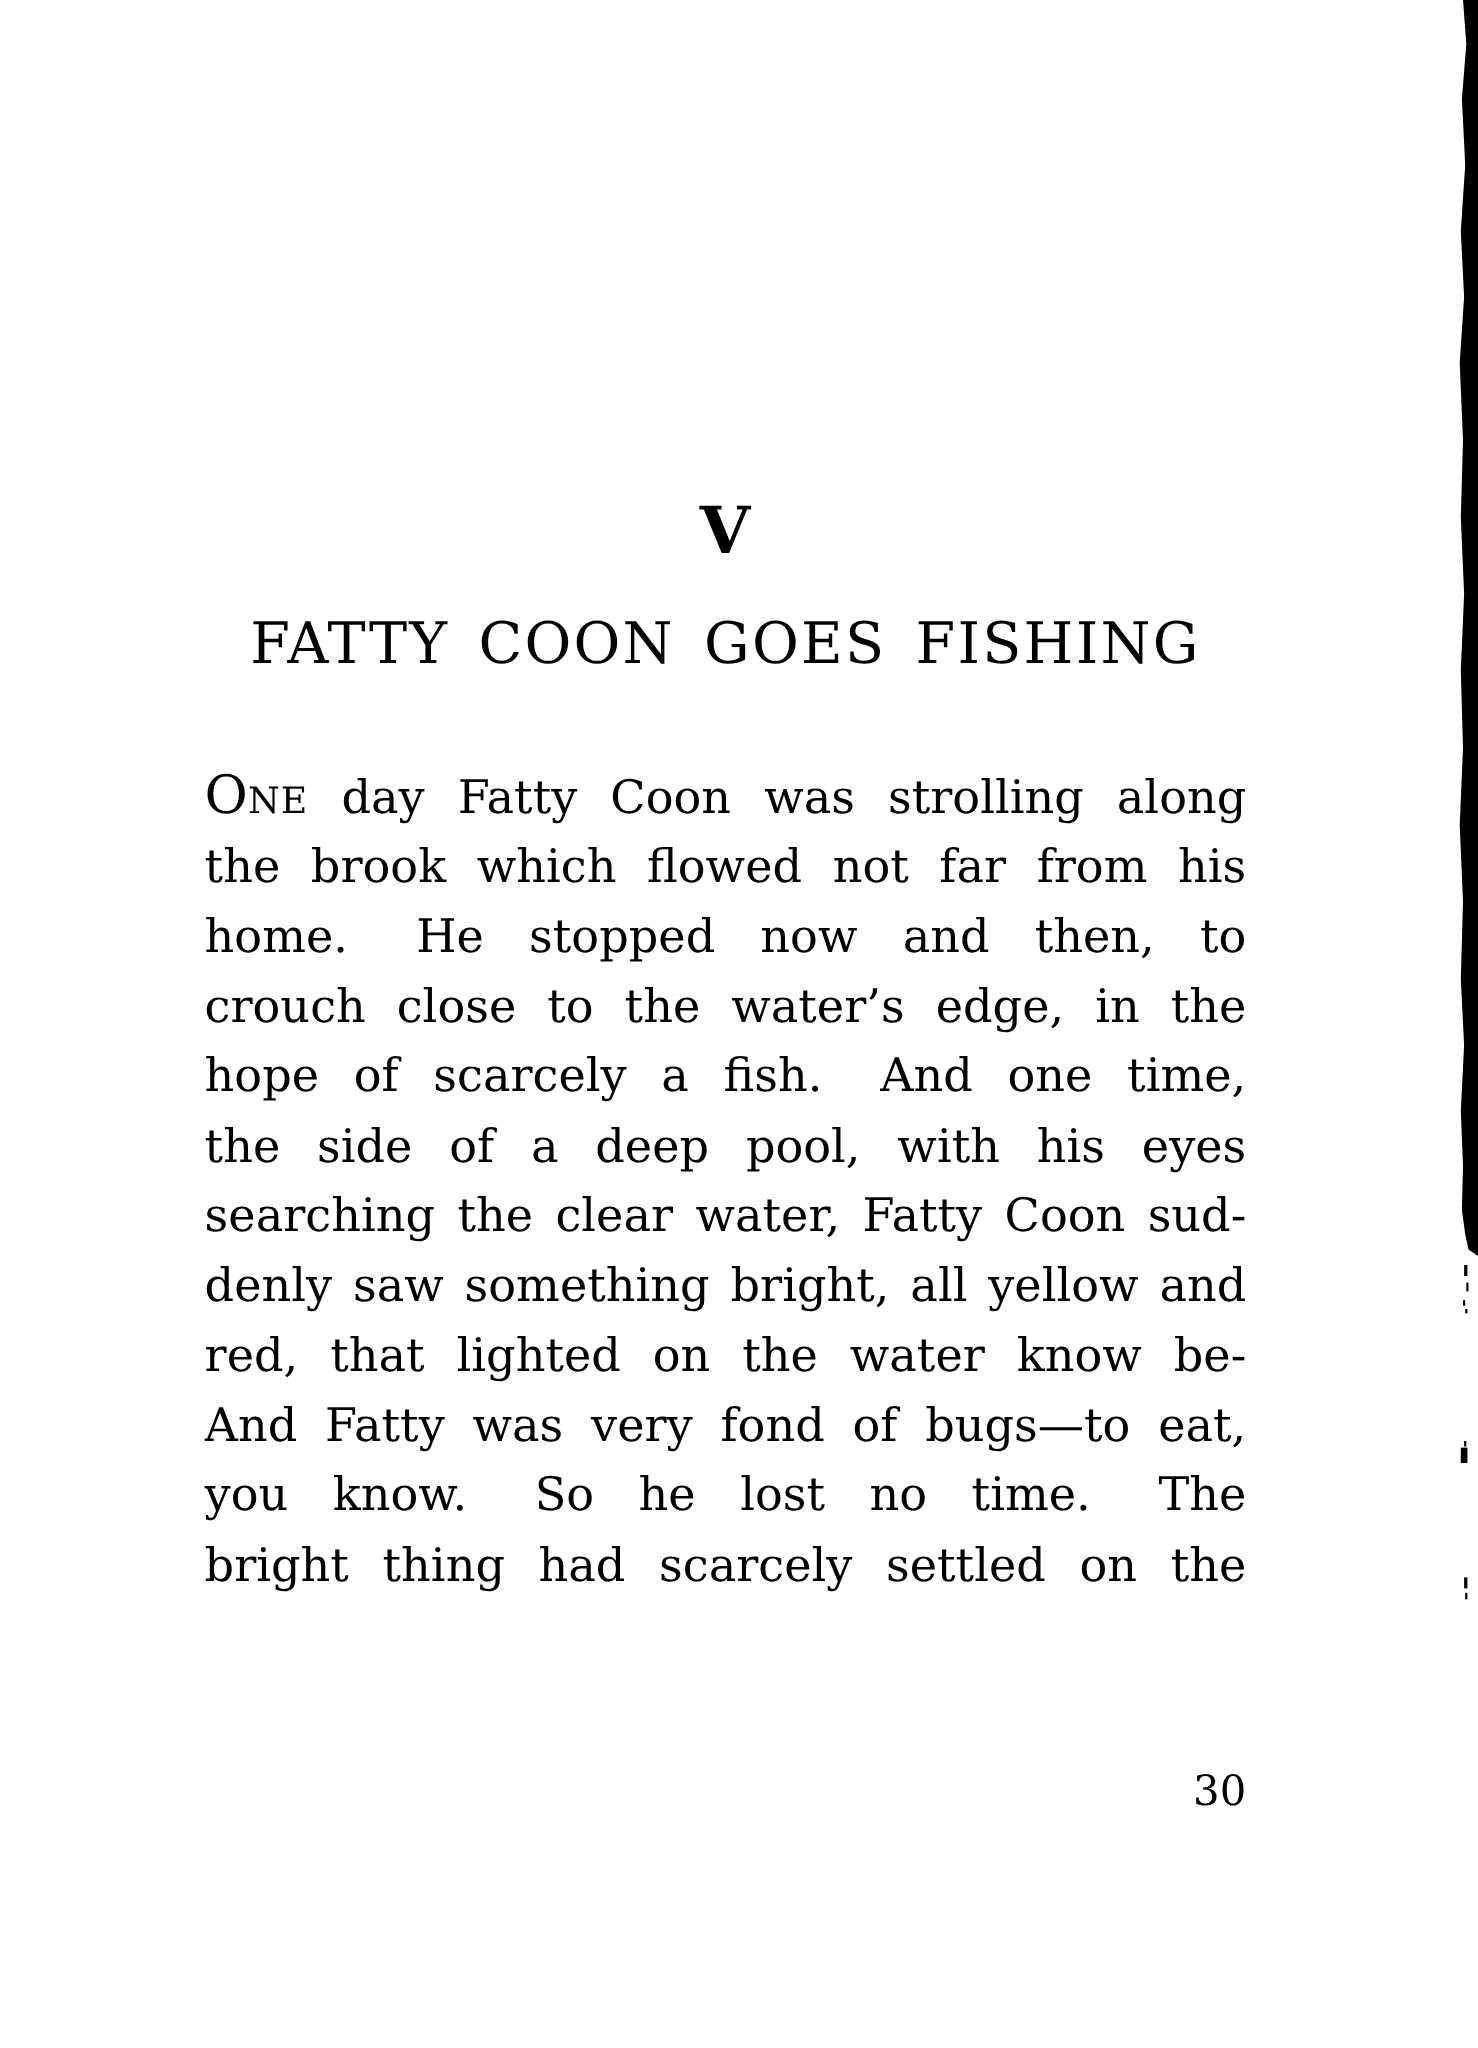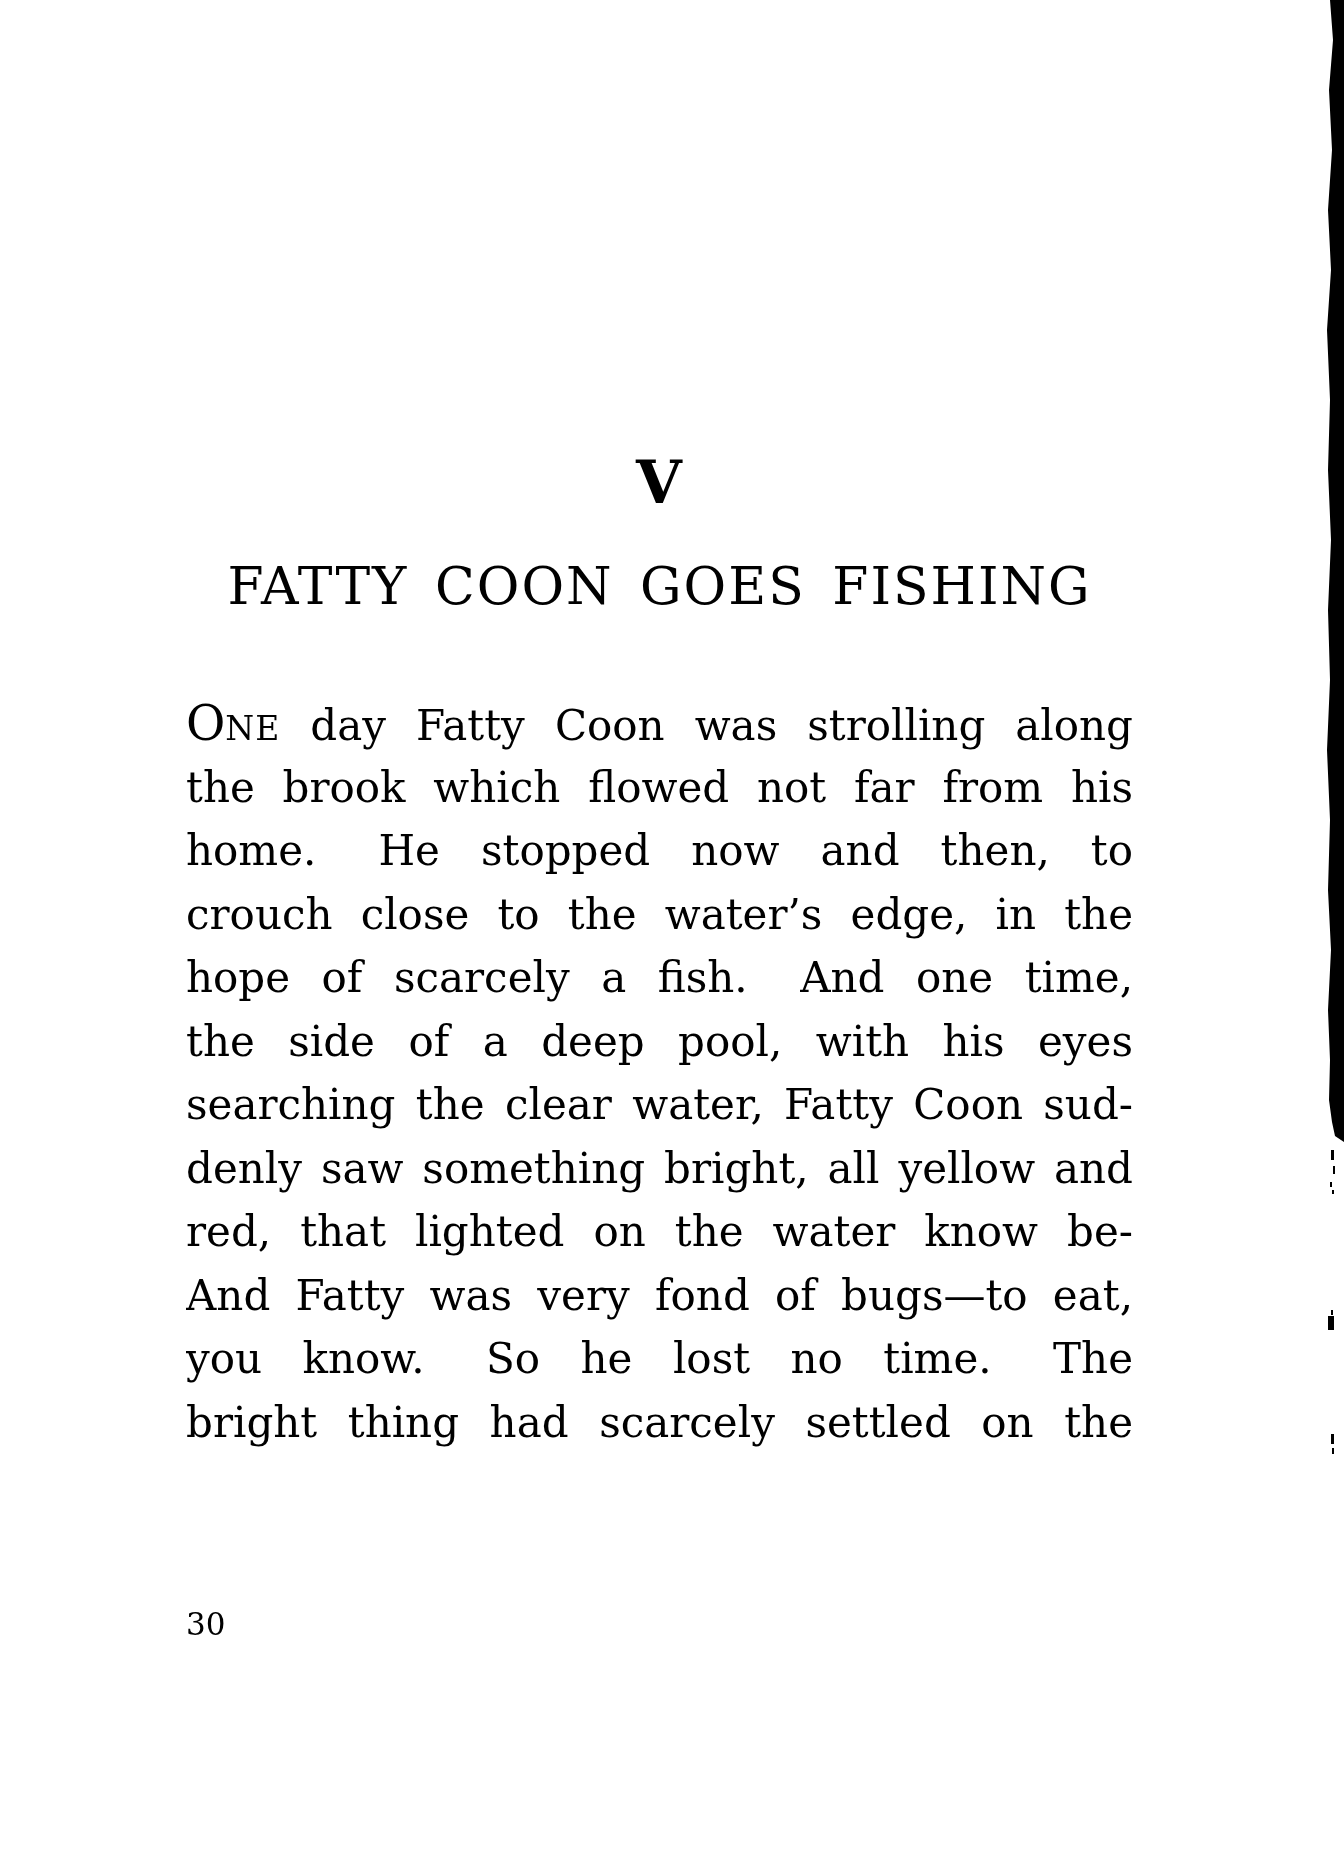--- a/index.html
+++ b/index.html
@@ -65,22 +65,22 @@
   }
   .lead-smallcaps {
     font-size: 33px;
     letter-spacing: 1px;
   }
   .page-number {
     position: absolute;
     top: 1609px;
     left: 0;
     width: 100%;
-    text-align: left;
-    font-size: 31px;
+    text-align: right;
+    font-size: 38px;
     line-height: 1;
   }
   .scan-edge {
     position: absolute;
     top: 0;
     right: 0;
     width: 24px;
     height: 1862px;
     display: block;
   }

